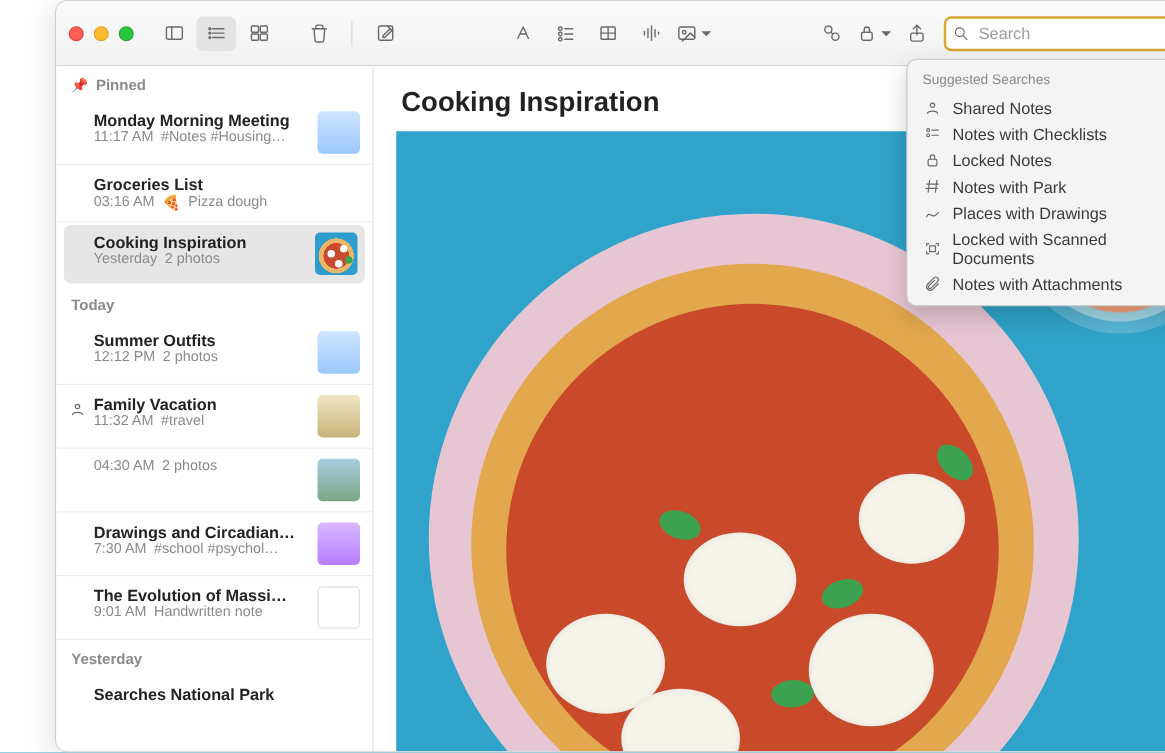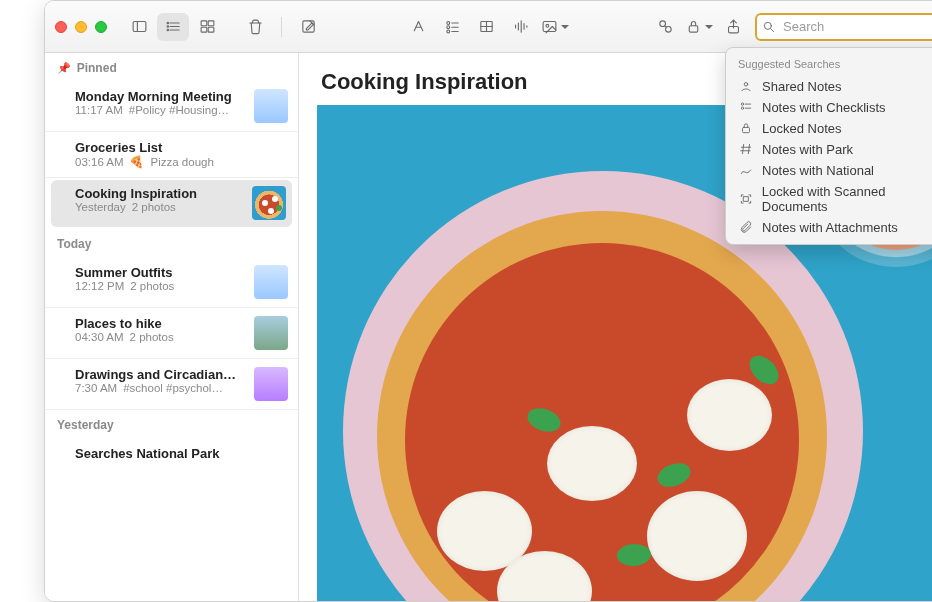--- a/index.html
+++ b/index.html
@@ -246,21 +246,21 @@
               </svg>
             </span>
           <span>Notes with Park</span>
         </div>
         <div class="sugg-item">
           <span class="si">
               <svg class="ico sm" viewBox="0 0 24 24">
                 <path d="M4 18c4-10 8 6 16-6"></path>
               </svg>
             </span>
-          <span>Notes with National</span>
+          <span>Places with Drawings</span>
         </div>
         <div class="sugg-item">
           <span class="si">
               <svg class="ico sm" viewBox="0 0 24 24">
                 <path d="M4 8V5h3M20 8V5h-3M4 16v3h3M20 16v3h-3"></path>
                 <rect x="8" y="8" width="8" height="8"></rect>
               </svg>
             </span>
           <span>Locked with Scanned Documents</span>
         </div>
@@ -282,21 +282,21 @@
       <div class="section-hdr">
         <span class="pin">📌</span>
         <span>Pinned</span>
       </div>
 
       <div class="note-row">
         <div class="txt">
           <div class="title">Monday Morning Meeting</div>
           <div class="meta">
               <span>11:17 AM</span>
-              <span>#Policy #Housing…</span>
+              <span>#Notes #Housing…</span>
             </div>
         </div>
         <div class="thumb climb"></div>
       </div>
 
       <div class="note-row">
         <div class="txt">
           <div class="title">Groceries List</div>
           <div class="meta">
               <span>03:16 AM</span>
@@ -330,43 +330,68 @@
         <div class="txt">
           <div class="title">Summer Outfits</div>
           <div class="meta">
               <span>12:12 PM</span>
               <span>2 photos</span>
             </div>
         </div>
         <div class="thumb climb"></div>
       </div>
 
-
-      <div class="note-row">
-        <div class="txt">
-          <div class="title">Places to hike</div>
+      <div class="note-row">
+        <span class="indicator">
+          <svg class="ico sm" viewBox="0 0 24 24">
+              <circle cx="12" cy="9" r="3"></circle>
+              <path d="M5 20c1-4 13-4 14 0"></path>
+            </svg>
+        </span>
+        <div class="txt">
+          <div class="title">Family Vacation</div>
+          <div class="meta">
+              <span>11:32 AM</span>
+              <span>#travel</span>
+            </div>
+        </div>
+        <div class="thumb bike"></div>
+      </div>
+
+      <div class="note-row">
+        <div class="txt">
           <div class="meta">
               <span>04:30 AM</span>
               <span>2 photos</span>
             </div>
         </div>
         <div class="thumb sky"></div>
       </div>
 
       <div class="note-row">
         <div class="txt">
           <div class="title">Drawings and Circadian…</div>
           <div class="meta">
               <span>7:30 AM</span>
               <span>#school #psychol…</span>
             </div>
         </div>
         <div class="thumb purple"></div>
       </div>
 
+      <div class="note-row">
+        <div class="txt">
+          <div class="title">The Evolution of Massi…</div>
+          <div class="meta">
+              <span>9:01 AM</span>
+              <span>Handwritten note</span>
+            </div>
+        </div>
+        <div class="thumb doc"></div>
+      </div>
 
       <div class="section-hdr">
         <span>Yesterday</span>
       </div>
 
       <div class="note-row" style="border-bottom:none">
         <div class="txt">
           <div class="title">Searches National Park</div>
         </div>
       </div>

